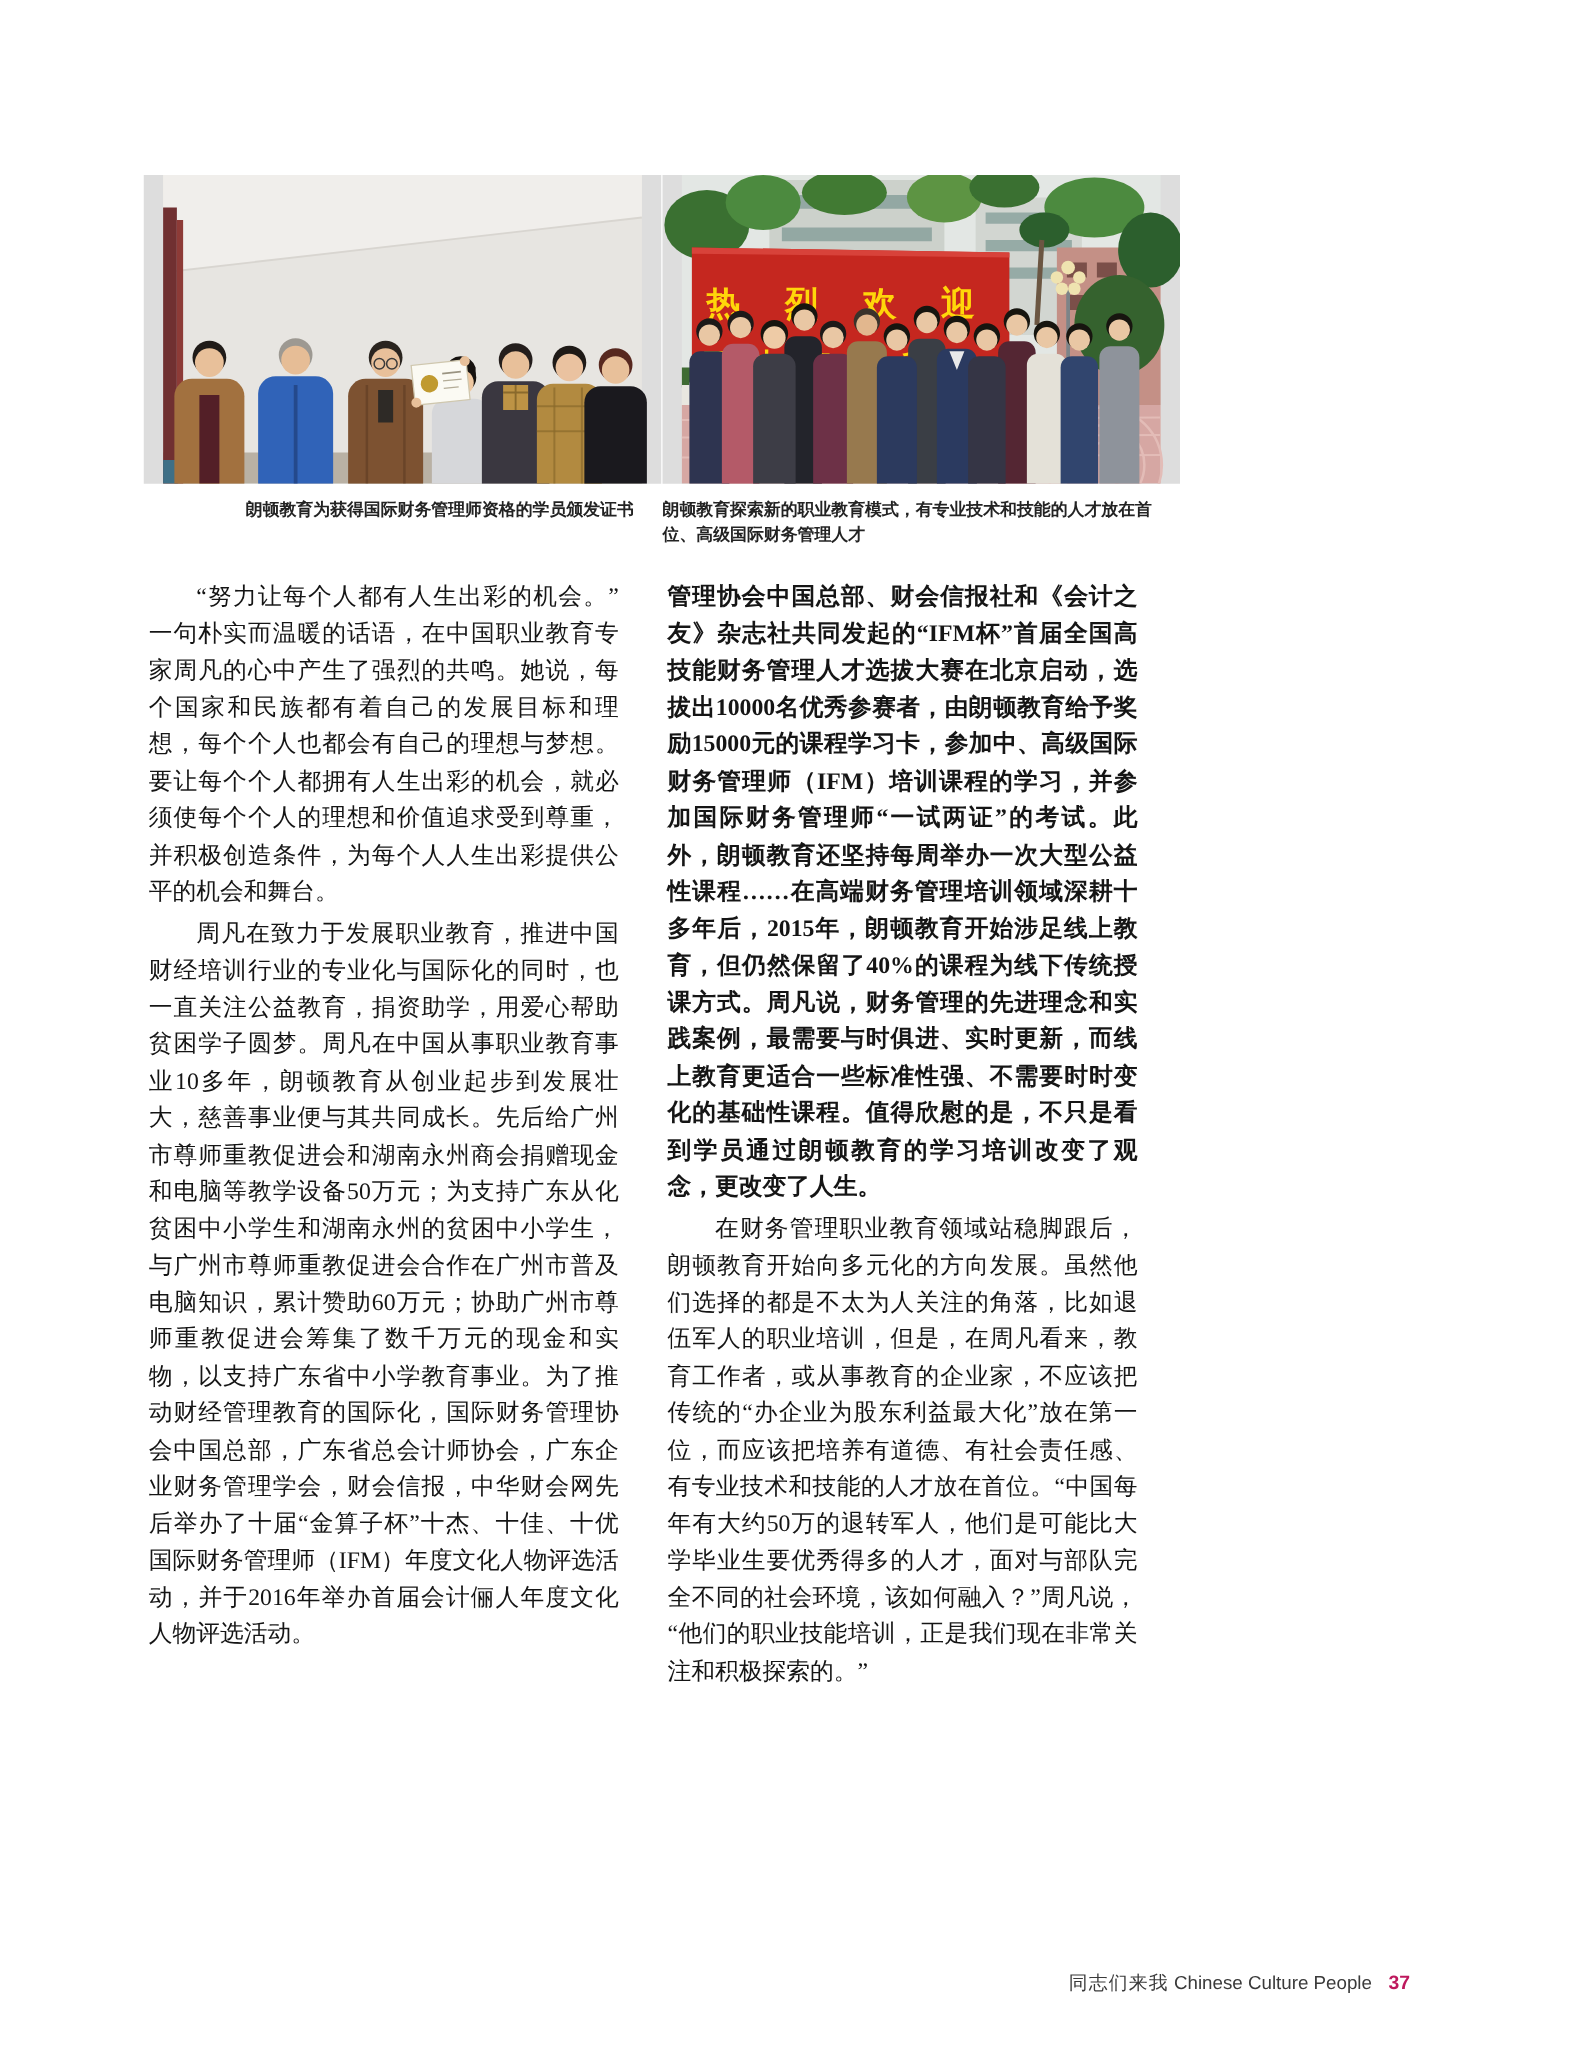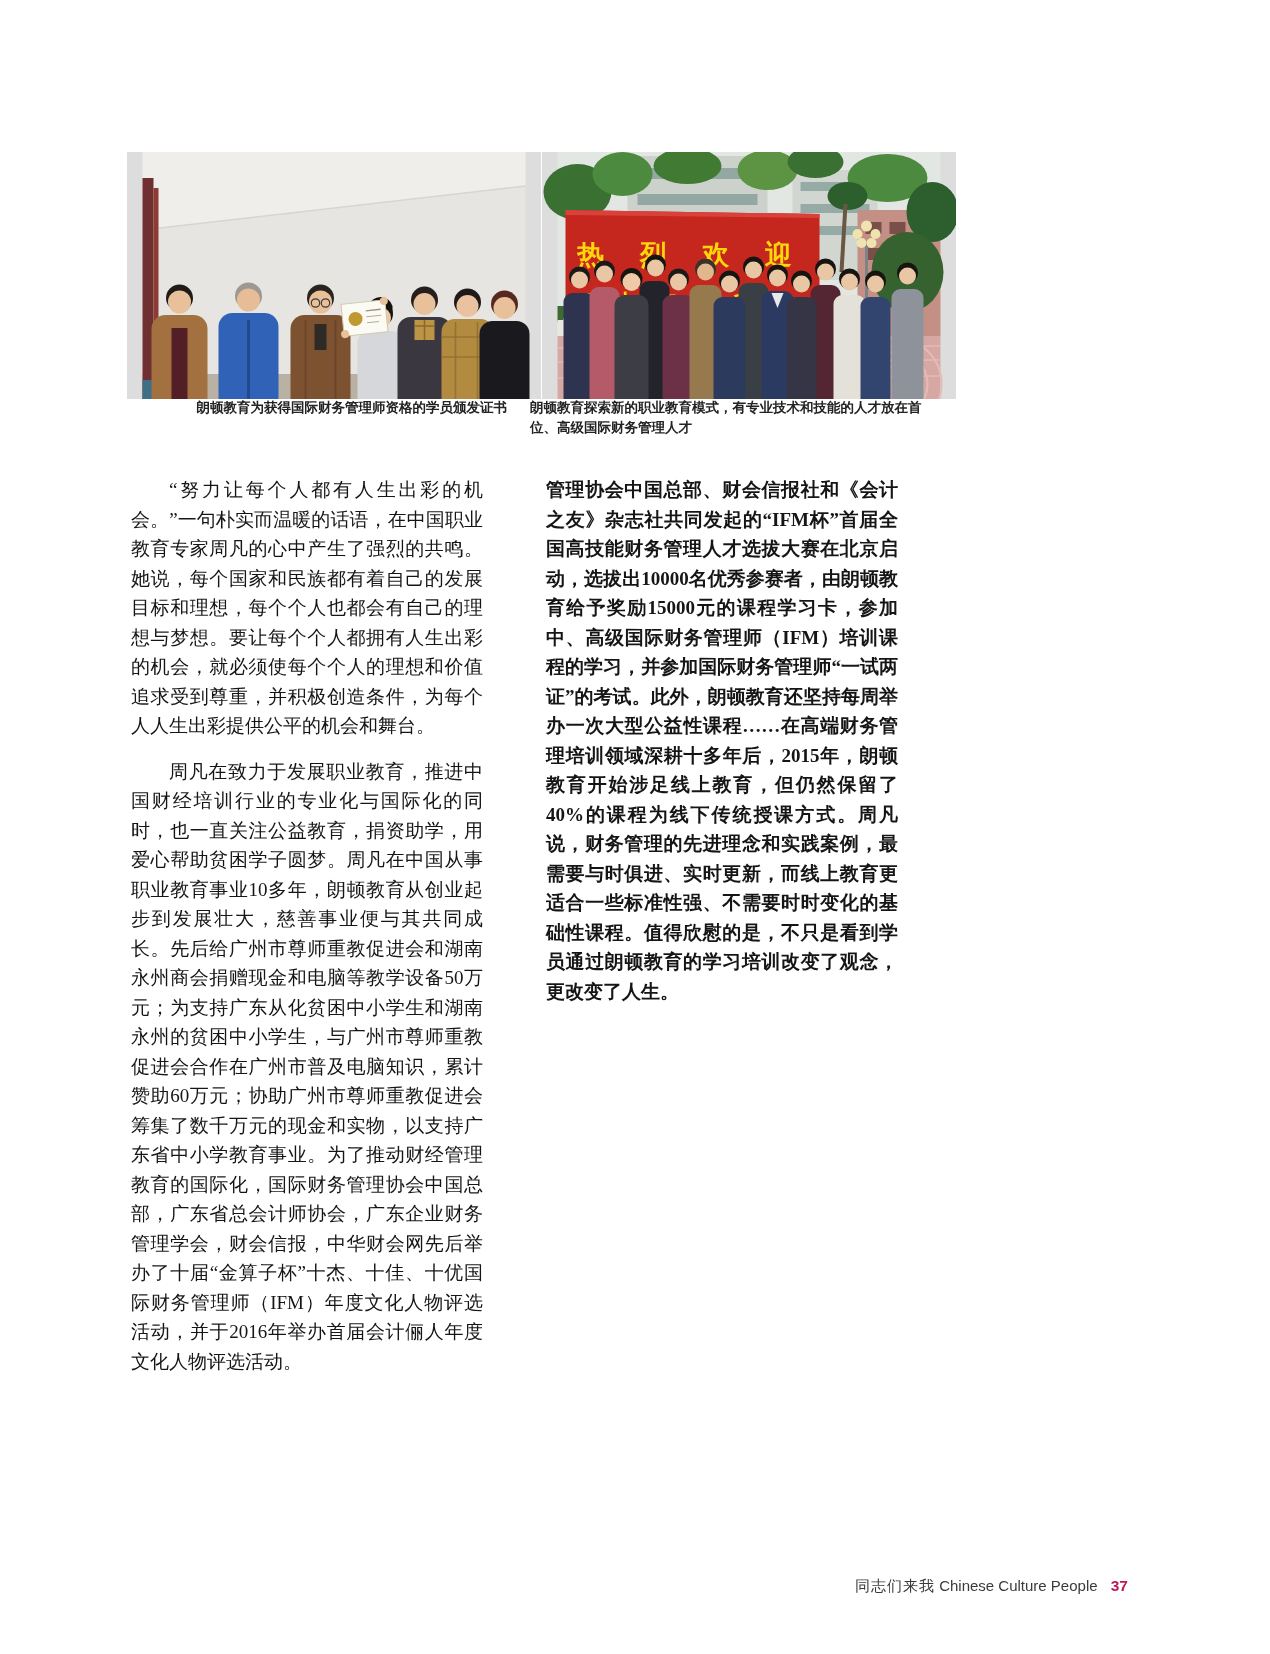--- a/index.html
+++ b/index.html
@@ -4,41 +4,41 @@
 <style>
   html,body{margin:0;padding:0;background:#ffffff;}
   .page{
     position:relative;
     width:1270px;height:1654px;
     background:#ffffff;
     font-family:"Liberation Serif","DejaVu Serif",serif;
     overflow:hidden;
   }
   figure.photo{
-    position:absolute;top:140px;margin:12px;
+    position:absolute;top:140px;margin:0;
     width:414px;height:247px;overflow:hidden;background:#ddd;
   }
   .photo-left{left:115px;}
   .photo-right{left:530px;}
   .photo svg{display:block;width:100%;height:100%;}
   .caption{
     position:absolute;width:392px;
     font-family:"Liberation Sans","DejaVu Sans",sans-serif;
     font-size:13.5px;font-weight:bold;color:#232323;line-height:20px;
   }
   .caption-left{left:115px;top:398px;text-align:right;}
   .caption-right{left:530px;top:398px;}
   .column{
     position:absolute;top:459px;width:384px;
     font-size:19px;line-height:29.5px;color:#151515;
     text-align:justify;
   }
   .col-left{left:115px;}
   .col-right{left:530px;}
-  .column p{margin:16px;text-indent:2em;}
+  .column p{margin:4px;text-indent:2em;}
   .column p.continuation{text-indent:0;font-weight:bold;}
   .footer{
     position:absolute;top:1577px;right:142px;
     font-family:"Liberation Sans","DejaVu Sans",sans-serif;
     font-size:15px;color:#3a3a3a;white-space:nowrap;
   }
   .footer .zh{letter-spacing:1px;}
   .footer .pagenum{font-weight:bold;color:#be185d;margin-left:9px;font-size:15.5px;}
 </style>
 </head>
@@ -287,20 +287,21 @@
   <figcaption class="caption caption-left">朗顿教育为获得国际财务管理师资格的学员颁发证书</figcaption>
   <figcaption class="caption caption-right">朗顿教育探索新的职业教育模式，有专业技术和技能的人才放在首位、高级国际财务管理人才</figcaption>
 
   <div class="column col-left">
     <p>“努力让每个人都有人生出彩的机会。”一句朴实而温暖的话语，在中国职业教育专家周凡的心中产生了强烈的共鸣。她说，每个国家和民族都有着自己的发展目标和理想，每个个人也都会有自己的理想与梦想。要让每个个人都拥有人生出彩的机会，就必须使每个个人的理想和价值追求受到尊重，并积极创造条件，为每个人人生出彩提供公平的机会和舞台。</p>
     <p>周凡在致力于发展职业教育，推进中国财经培训行业的专业化与国际化的同时，也一直关注公益教育，捐资助学，用爱心帮助贫困学子圆梦。周凡在中国从事职业教育事业10多年，朗顿教育从创业起步到发展壮大，慈善事业便与其共同成长。先后给广州市尊师重教促进会和湖南永州商会捐赠现金和电脑等教学设备50万元；为支持广东从化贫困中小学生和湖南永州的贫困中小学生，与广州市尊师重教促进会合作在广州市普及电脑知识，累计赞助60万元；协助广州市尊师重教促进会筹集了数千万元的现金和实物，以支持广东省中小学教育事业。为了推动财经管理教育的国际化，国际财务管理协会中国总部，广东省总会计师协会，广东企业财务管理学会，财会信报，中华财会网先后举办了十届“金算子杯”十杰、十佳、十优国际财务管理师（IFM）年度文化人物评选活动，并于2016年举办首届会计俪人年度文化人物评选活动。</p>
   </div>
 
   <div class="column col-right">
     <p class="continuation">管理协会中国总部、财会信报社和《会计之友》杂志社共同发起的“IFM杯”首届全国高技能财务管理人才选拔大赛在北京启动，选拔出10000名优秀参赛者，由朗顿教育给予奖励15000元的课程学习卡，参加中、高级国际财务管理师（IFM）培训课程的学习，并参加国际财务管理师“一试两证”的考试。此外，朗顿教育还坚持每周举办一次大型公益性课程……在高端财务管理培训领域深耕十多年后，2015年，朗顿教育开始涉足线上教育，但仍然保留了40%的课程为线下传统授课方式。周凡说，财务管理的先进理念和实践案例，最需要与时俱进、实时更新，而线上教育更适合一些标准性强、不需要时时变化的基础性课程。值得欣慰的是，不只是看到学员通过朗顿教育的学习培训改变了观念，更改变了人生。</p>
+    <p>在财务管理职业教育领域站稳脚跟后，朗顿教育开始向多元化的方向发展。虽然他们选择的都是不太为人关注的角落，比如退伍军人的职业培训，但是，在周凡看来，教育工作者，或从事教育的企业家，不应该把传统的“办企业为股东利益最大化”放在第一位，而应该把培养有道德、有社会责任感、有专业技术和技能的人才放在首位。“中国每年有大约50万的退转军人，他们是可能比大学毕业生要优秀得多的人才，面对与部队完全不同的社会环境，该如何融入？”周凡说，“他们的职业技能培训，正是我们现在非常关注和积极探索的。”</p>
   </div>
 
   <div class="footer">
     <span class="zh">同志们来我</span>
     <span class="en">Chinese Culture People</span>
     <span class="pagenum">37</span>
   </div>
 
 </div>
 

